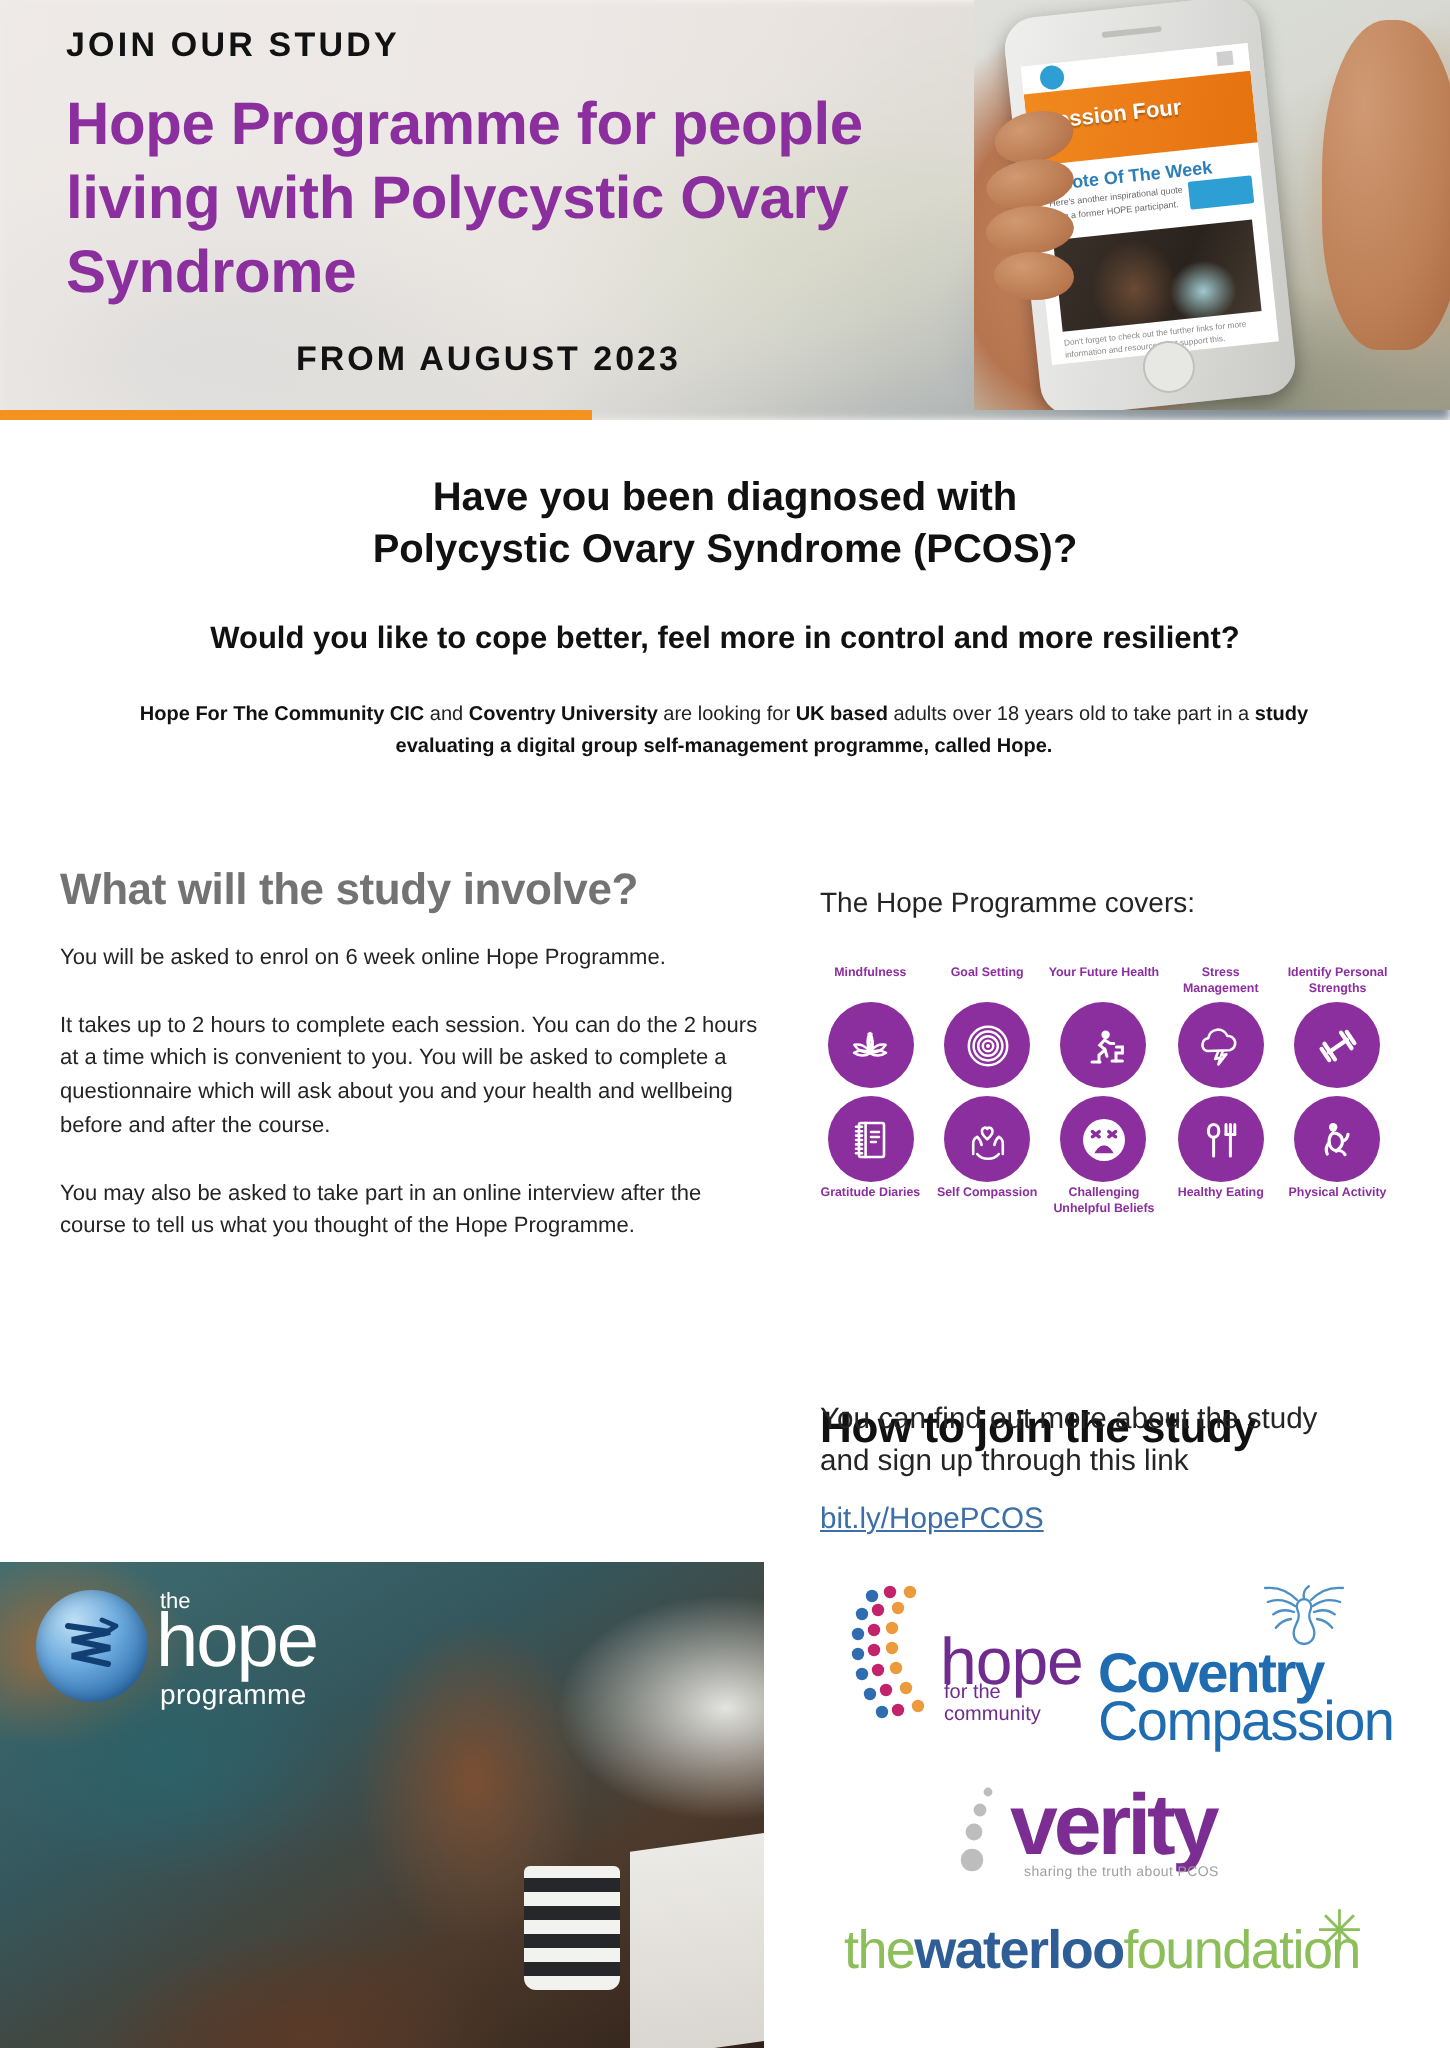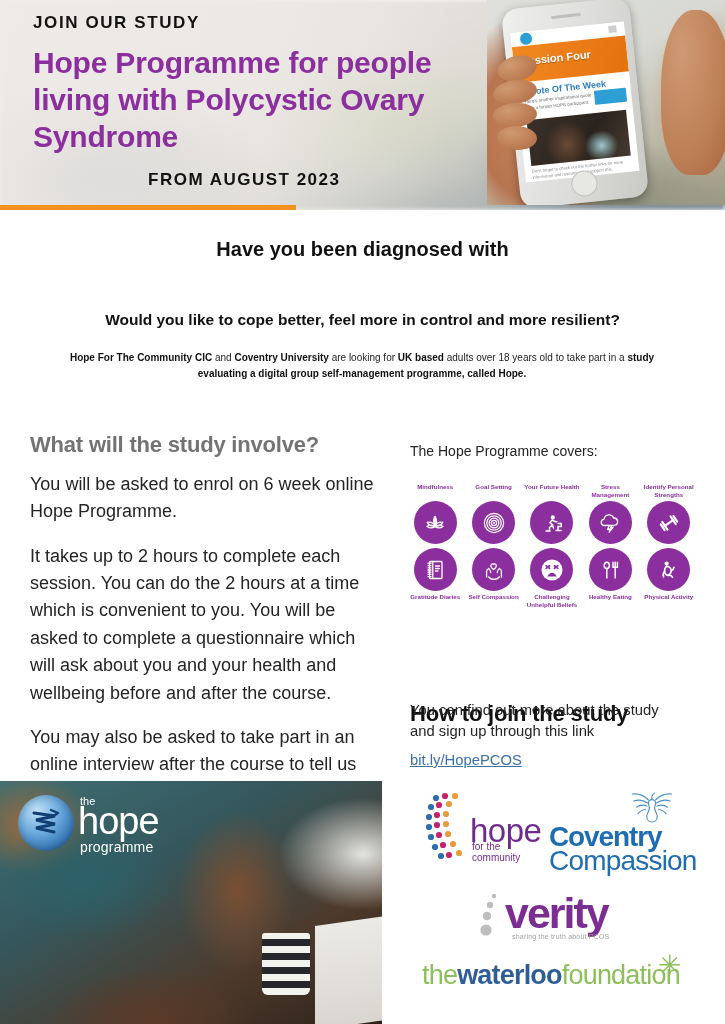--- a/index.html
+++ b/index.html
@@ -152,21 +152,21 @@
   }
   .intro b{font-weight:bold;color:#111;}
 
   
   .h-involve{
     position:absolute;left:30px;top:432px;
     font-size:22px;font-weight:bold;color:#737373;letter-spacing:-.2px;
   }
   .involve-body{
     position:absolute;left:30px;top:471px;width:350px;
-    font-size:18px;line-height:1.52;color:#242424;
+    font-size:11px;line-height:1.52;color:#242424;
   }
   .involve-body p{margin:0 0 17px 0;}
 
   
   .covers-label{
     position:absolute;left:410px;top:443px;
     font-size:14px;color:#242424;
   }
   .icon-grid{
     position:absolute;left:406px;top:483px;width:292px;
@@ -329,20 +329,21 @@
     </div>
     <div class="finger f1"></div>
     <div class="finger f2"></div>
     <div class="finger f3"></div>
     <div class="finger f4"></div>
   </div>
 </div>
 
 <div class="q1">
   <div>Have you been diagnosed with</div>
+  <div>Polycystic Ovary Syndrome (PCOS)?</div>
 </div>
 <div class="q2">Would you like to cope better, feel more in control and more resilient?</div>
 <div class="intro"><b>Hope For The Community CIC</b><span> and </span><b>Coventry University</b><span> are looking for </span><b>UK based</b><span> adults over 18 years old to take part in a </span><b>study evaluating a digital group self-management programme, called Hope.</b></div>
 
 <div class="h-involve">What will the study involve?</div>
 <div class="involve-body">
     <p>You will be asked to enrol on 6 week online Hope Programme.</p>
     <p>It takes up to 2 hours to complete each session. You can do the 2 hours at a time which is convenient to you. You will be asked to complete a questionnaire which will ask about you and your  health and wellbeing before and after the course.</p>
     <p>You may also be asked to take part in an online interview after the course to tell us what you thought of the Hope Programme.</p>
   </div>

